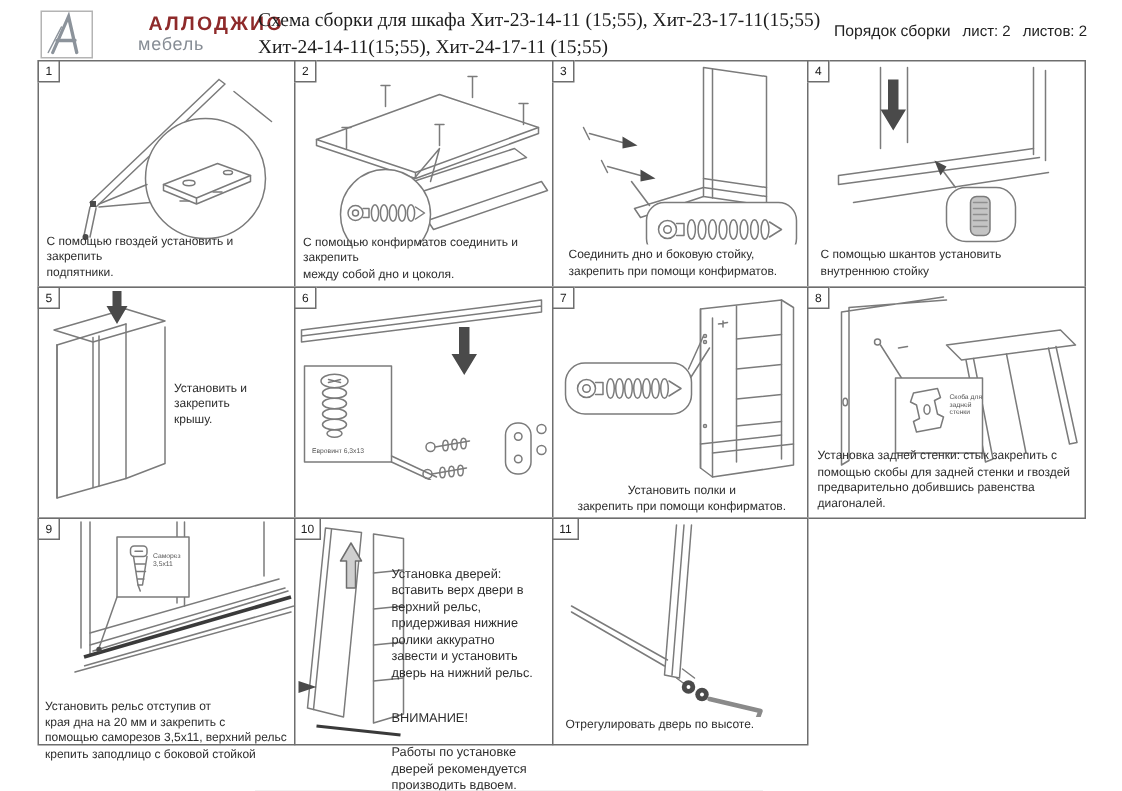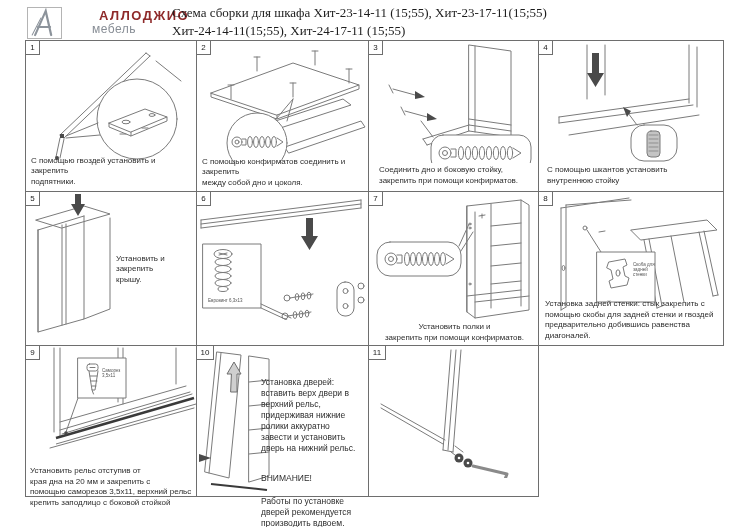--- a/index.html
+++ b/index.html
@@ -36,20 +36,25 @@
         <path d="M10,27 L18,3 L26,27"></path>
         <path d="M12,19 L24,19"></path>
         <path d="M7,27 L14,10" stroke-width="1"></path>
       </g>
     </svg>
   </div>
   <div id="brand">АЛЛОДЖИО</div>
   <div id="brand-sub">мебель</div>
   <div id="title">Схема сборки для шкафа Хит-23-14-11 (15;55), Хит-23-17-11(15;55)
 Хит-24-14-11(15;55), Хит-24-17-11 (15;55)</div>
+  <div id="order-info">
+    <span class="lbl">Порядок сборки</span>
+    <span>лист: 2</span>
+    <span>листов: 2</span>
+  </div>
 
   <div class="panel" style="left:25px;top:40px;width:172px;height:152px;">
     <div class="pnum">1</div>
     <svg class="illus" width="170" height="122" viewBox="0 0 170 122">
       <g class="ln">
         <path d="M120,12 L34,94 M124,15 L38,97 M120,12 L124,15 M34,94 L38,97"></path>
         <path d="M34,97 L30,116 M38,98 L34,117"></path>
         <path d="M130,20 L155,40"></path>
         <circle cx="111" cy="78" r="40" fill="#fff"></circle>
         <path d="M83,82 L119,68 L141,76 L105,91 Z" fill="#fff"></path>
@@ -316,15 +321,16 @@
         <path d="M82,4 L74,104 M92,4 L84,106 M87,4 L79,104 M74,104 L84,106"></path>
         <path d="M12,58 L76,94 M12,62 L74,98"></path>
         <path d="M86,100 l8,6 M82,106 l8,6"></path>
       </g>
       <circle class="dk" cx="90" cy="112" r="4.5"></circle>
       <circle cx="90" cy="112" r="1.3" fill="#fff"></circle>
       <circle class="dk" cx="99" cy="117" r="4.5"></circle>
       <circle cx="99" cy="117" r="1.3" fill="#fff"></circle>
       <path d="M104,120 L138,128 L132,144" stroke="#8a8a8a" stroke-width="3" fill="none" stroke-linecap="round" stroke-linejoin="round"></path>
     </svg>
+    <div class="caption" style="left:8px;bottom:8px;right:2px;">Отрегулировать дверь по высоте.</div>
   </div>
 
 </div>
 
 </body></html>

